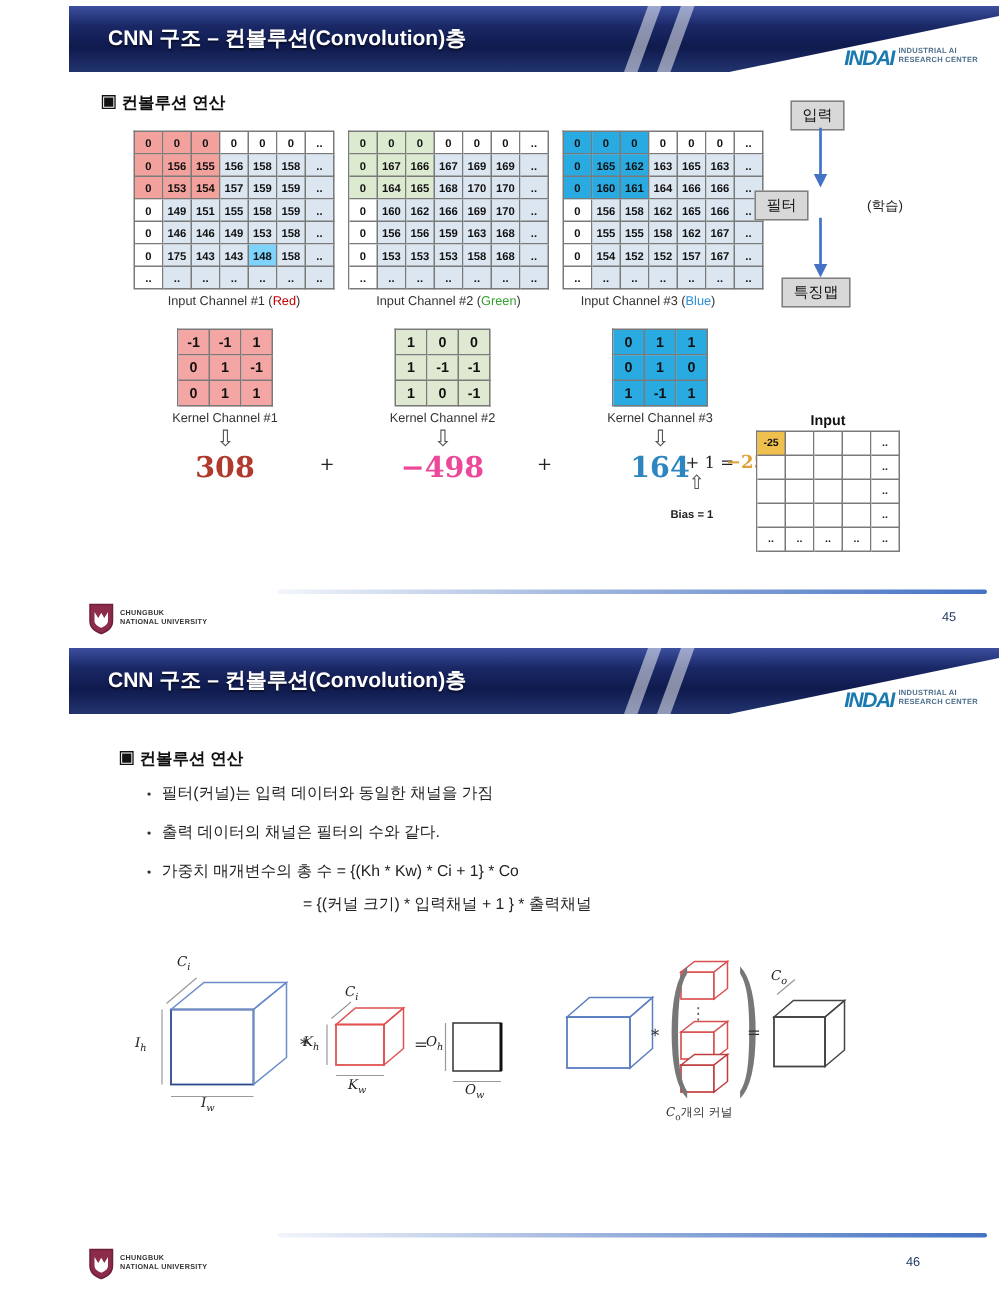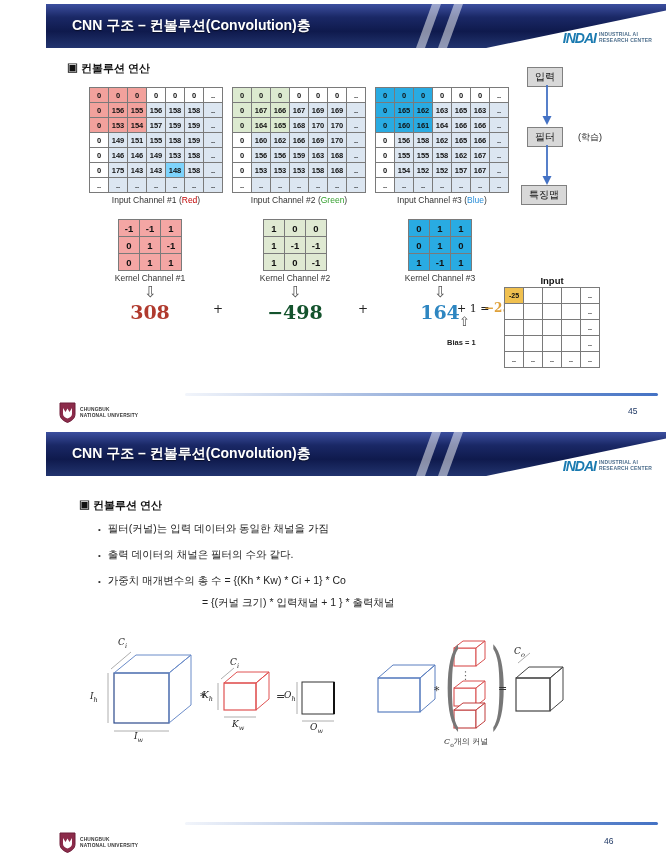--- a/index.html
+++ b/index.html
@@ -247,21 +247,21 @@
       <div class="cell" style="background: rgb(220, 230, 241);">..</div>
       <div class="cell" style="background: rgb(220, 230, 241);">..</div>
     </div>
 
   <div class="chan-label" style="left:89px;top:195px;">
     <span>Input Channel #1 (</span><span class="w-red">Red</span><span>)</span>
   </div>
   <div class="chan-label" style="left:232px;top:195px;">
     <span>Input Channel #2 (</span><span class="w-green">Green</span><span>)</span>
   </div>
-  <div class="chan-label" style="left:375px;top:195px;">
+  <div class="chan-label" style="left:365px;top:195px;">
     <span>Input Channel #3 (</span><span class="w-blue">Blue</span><span>)</span>
   </div>
 
   <div class="matrix m-kernel" style="left: 118px; top: 219px; grid-template-columns: repeat(3, auto);">
       <div class="cell" style="background: rgb(244, 166, 164);">-1</div>
       <div class="cell" style="background: rgb(244, 166, 164);">-1</div>
       <div class="cell" style="background: rgb(244, 166, 164);">1</div>
       <div class="cell" style="background: rgb(244, 166, 164);">0</div>
       <div class="cell" style="background: rgb(244, 166, 164);">1</div>
       <div class="cell" style="background: rgb(244, 166, 164);">-1</div>
@@ -295,34 +295,34 @@
   <div class="kern-label" style="left:103px;top:273px;">Kernel Channel #1</div>
   <div class="kern-label" style="left:248px;top:273px;">Kernel Channel #2</div>
   <div class="kern-label" style="left:393px;top:273px;">Kernel Channel #3</div>
 
   <div class="big-arrow" style="left:144px;top:283px;">⇩</div>
   <div class="big-arrow" style="left:289px;top:283px;">⇩</div>
   <div class="big-arrow" style="left:434px;top:283px;">⇩</div>
 
   <div class="calcv" style="left:118px;top:301px;color:#b03a2e;">308</div>
   <div class="plus" style="left:208px;top:302px;">+</div>
-  <div class="calcv" style="left:263px;top:301px;color:#14532d;">−498</div>
+  <div class="calcv" style="left:263px;top:301px;color:#ec4899;">−498</div>
   <div class="plus" style="left:353px;top:302px;">+</div>
   <div class="calcv" style="left:408px;top:301px;color:#2e86c1;">164</div>
   <div class="bias-eq" style="left:457px;top:302px;">+ 1 =</div>
   <div class="result" style="left:484px;top:301px;">−25</div>
   <div class="big-arrow" style="left:459px;top:314px;font-size:13px;">⇧</div>
   <div class="bias-label" style="left:447px;top:338px;">Bias = 1</div>
 
   <div class="flow-box" style="left:527px;top:67px;">입력</div>
   <svg style="position:absolute;left:541px;top:85px;" width="12" height="41">
     <line x1="6" y1="0" x2="6" y2="32" stroke="#4472c4" stroke-width="1.8"></line>
     <polygon points="1.5,31 10.5,31 6,40" fill="#4472c4"></polygon>
   </svg>
-  <div class="flow-box" style="left:527px;top:127px;">필터</div>
+  <div class="flow-box" style="left:503px;top:127px;">필터</div>
   <div class="flow-note" style="left:578px;top:131px;">(학습)</div>
   <svg style="position:absolute;left:541px;top:145px;" width="12" height="41">
     <line x1="6" y1="0" x2="6" y2="32" stroke="#4472c4" stroke-width="1.8"></line>
     <polygon points="1.5,31 10.5,31 6,40" fill="#4472c4"></polygon>
   </svg>
   <div class="flow-box" style="left:521px;top:185px;">특징맵</div>
 
   <div class="output-title" style="left:504px;top:275px;">Input</div>
   <div class="matrix m-output" style="left: 504px; top: 287px; grid-template-columns: repeat(5, auto);">
       <div class="cell" style="background: rgb(240, 192, 79);">-25</div>

